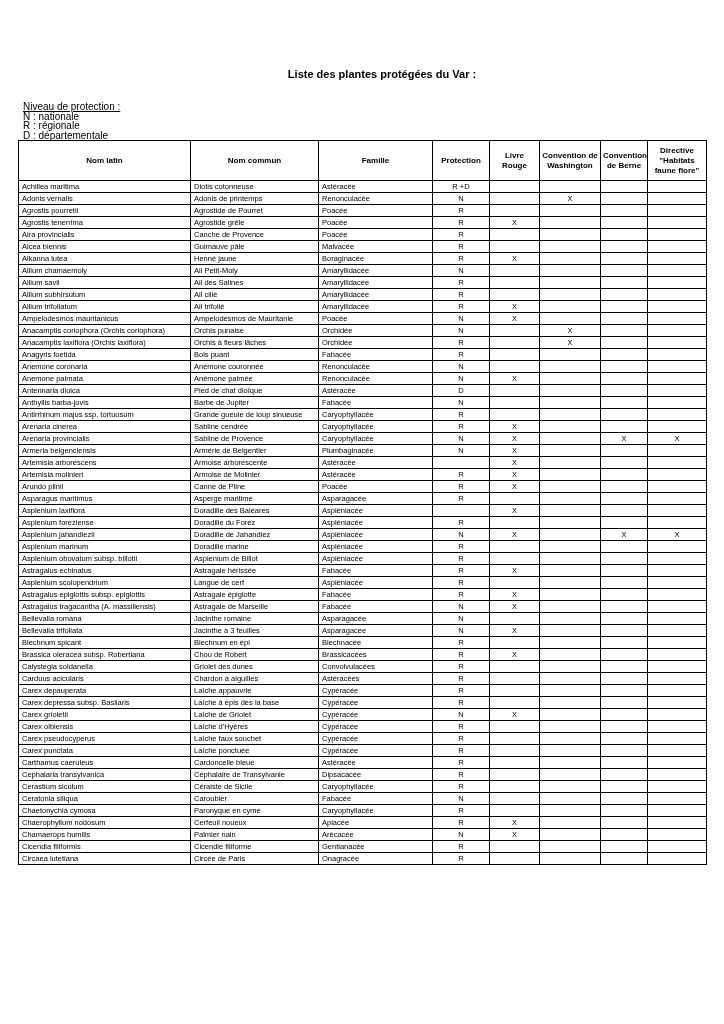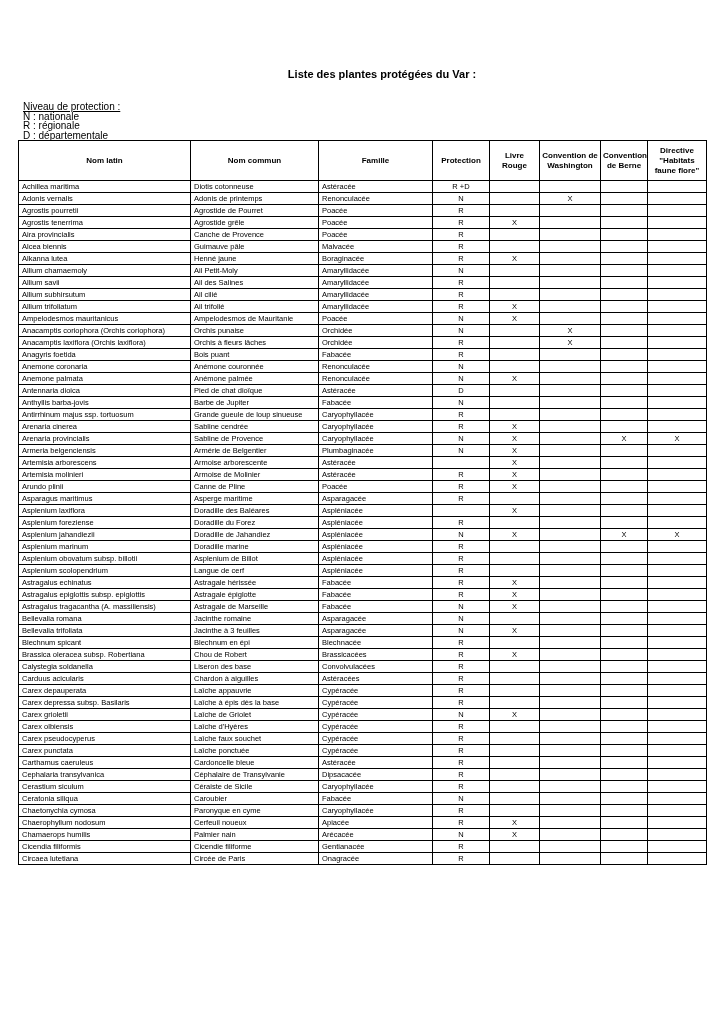--- a/index.html
+++ b/index.html
@@ -413,40 +413,40 @@
           <td class="left">Asplenium obovatum subsp. billotii</td>
           <td class="left">Asplenium de Billot</td>
           <td class="left">Aspléniacée</td>
           <td class="center">R</td>
           <td class="center"></td>
           <td class="center"></td>
           <td class="center"></td>
           <td class="center"></td>
         </tr>
         <tr>
+          <td class="left">Astragalus echinatus</td>
+          <td class="left">Astragale hérissée</td>
+          <td class="left">Fabacée</td>
+          <td class="center">R</td>
+          <td class="center">X</td>
+          <td class="center"></td>
+          <td class="center"></td>
+          <td class="center"></td>
+        </tr>
+        <tr>
           <td class="left">Asplenium scolopendrium</td>
           <td class="left">Langue de cerf</td>
           <td class="left">Aspléniacée</td>
           <td class="center">R</td>
           <td class="center"></td>
           <td class="center"></td>
           <td class="center"></td>
           <td class="center"></td>
         </tr>
         <tr>
-          <td class="left">Astragalus echinatus</td>
-          <td class="left">Astragale hérissée</td>
-          <td class="left">Fabacée</td>
-          <td class="center">R</td>
-          <td class="center">X</td>
-          <td class="center"></td>
-          <td class="center"></td>
-          <td class="center"></td>
-        </tr>
-        <tr>
           <td class="left">Astragalus epiglottis subsp. epiglottis</td>
           <td class="left">Astragale épiglotte</td>
           <td class="left">Fabacée</td>
           <td class="center">R</td>
           <td class="center">X</td>
           <td class="center"></td>
           <td class="center"></td>
           <td class="center"></td>
         </tr>
         <tr>
@@ -494,21 +494,21 @@
           <td class="left">Chou de Robert</td>
           <td class="left">Brassicacées</td>
           <td class="center">R</td>
           <td class="center">X</td>
           <td class="center"></td>
           <td class="center"></td>
           <td class="center"></td>
         </tr>
         <tr>
           <td class="left">Calystegia soldanella</td>
-          <td class="left">Liseron des base</td>
+          <td class="left">Griolet des dunes</td>
           <td class="left">Convolvulacées</td>
           <td class="center">R</td>
           <td class="center"></td>
           <td class="center"></td>
           <td class="center"></td>
           <td class="center"></td>
         </tr>
         <tr>
           <td class="left">Carduus acicularis</td>
           <td class="left">Chardon à aiguilles</td>

